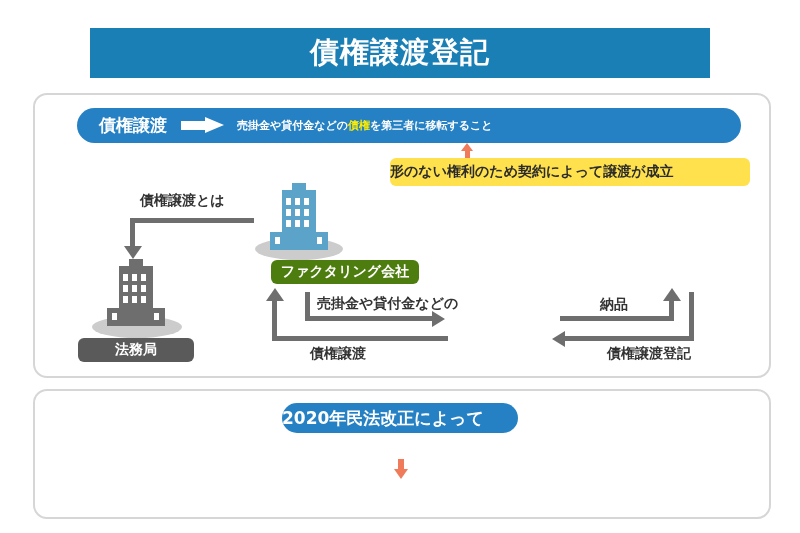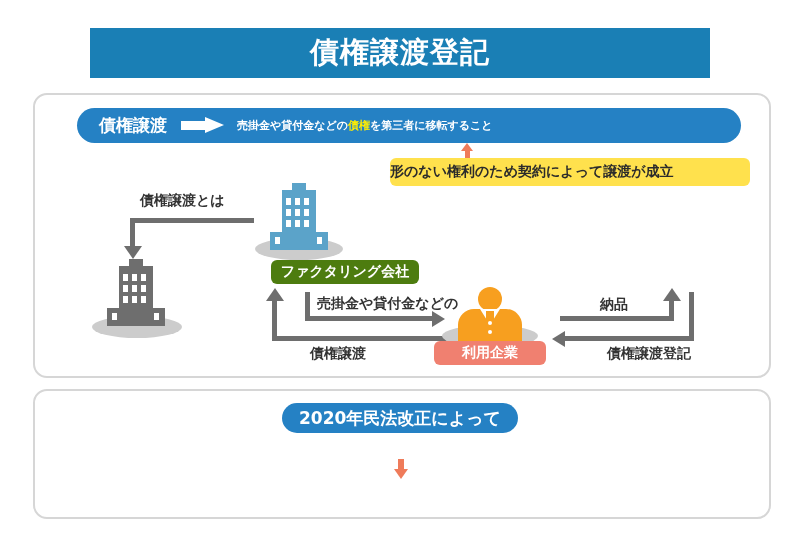--- a/index.html
+++ b/index.html
@@ -110,21 +110,21 @@
   .ah.up{border-left:9px solid transparent;border-right:9px solid transparent;border-bottom:13px solid #6e6e6e;}
   .ah.left{border-top:8px solid transparent;border-bottom:8px solid transparent;border-right:13px solid #6e6e6e;}
   .ah.right{border-top:8px solid transparent;border-bottom:8px solid transparent;border-left:13px solid #6e6e6e;}
   .flow-label{
     position:absolute;color:#333333;font-size:14px;font-weight:bold;white-space:nowrap;
   }
 
   
   .blue-pill{
     position:absolute;left:282px;top:403px;width:236px;height:30px;
-    background:#2581c4;border-radius:15px;display:flex;align-items:center;justify-content:center;
+    background:#2581c4;border-radius:15px;display:flex;align-items:center;justify-content:flex-start;
   }
   .blue-pill .t{color:#fff;font-size:17px;font-weight:bold;}
   .bot-line1{
     position:absolute;left:0;top:438px;width:800px;text-align:center;
     color:#222;font-size:15px;font-weight:bold;
   }
   .bot-arrow{position:absolute;left:394px;top:459px;width:14px;height:20px;}
   .bot-arrow .shaft{position:absolute;left:4px;top:0;width:6px;height:11px;background:#ef7b5a;}
   .bot-arrow .head{
     position:absolute;left:0;top:10px;width:0;height:0;
@@ -177,20 +177,21 @@
         <div class="win" style="left:34px;top:8px;"></div>
       <div class="win" style="left:16px;top:19px;"></div>
         <div class="win" style="left:25px;top:19px;"></div>
         <div class="win" style="left:34px;top:19px;"></div>
       <div class="win" style="left:16px;top:30px;"></div>
         <div class="win" style="left:25px;top:30px;"></div>
         <div class="win" style="left:34px;top:30px;"></div>
       <div class="win" style="left:5px;top:47px;"></div>
         <div class="win" style="left:47px;top:47px;"></div>
     </div>
+    <div class="tag" style="left:0;top:72px;width:116px;height:24px;background:#5a5a5a;">法務局</div>
   </div>
 
   <div class="node" style="left:225px;top:190px;width:148px;height:94px;">
     <div class="shadow" style="left:30px;top:48px;width:88px;height:22px;"></div>
     <div class="bld" style="left:45px;top:0;width:58px;height:60px;">
       <div class="roof" style="background:#5ba3c9;"></div>
       <div class="tower" style="background:#5ba3c9;"></div>
       <div class="base" style="background:#5ba3c9;"></div>
       <div class="win" style="left:16px;top:8px;"></div>
         <div class="win" style="left:25px;top:8px;"></div>
@@ -210,33 +211,20 @@
   <div class="flow-label" style="left:317px;top:295px;">売掛金や貸付金などの</div>
   <div class="ln" style="left:305px;top:292px;width:5px;height:29px;"></div>
   <div class="ln" style="left:305px;top:316px;width:129px;height:5px;"></div>
   <div class="ah right" style="left:432px;top:310.5px;"></div>
 
   <div class="flow-label" style="left:310px;top:345px;">債権譲渡</div>
   <div class="ln" style="left:272px;top:336px;width:176px;height:5px;"></div>
   <div class="ln" style="left:272px;top:299px;width:5px;height:42px;"></div>
   <div class="ah up" style="left:265.5px;top:288px;"></div>
 
-  <div class="node" style="left:434px;top:287px;width:112px;height:78px;">
-    <div class="shadow" style="left:8px;top:38px;width:96px;height:22px;"></div>
-    <div class="person" style="left:24px;top:0;width:64px;height:60px;">
-      <div class="head"></div>
-      <div class="body"></div>
-      <div class="collar-l"></div>
-      <div class="collar-r"></div>
-      <div class="tie"></div>
-      <div class="btn" style="top:34px;"></div>
-      <div class="btn" style="top:43px;"></div>
-    </div>
-    <div class="tag" style="left:0;top:54px;width:112px;height:24px;background:#f08070;">利用企業</div>
-  </div>
 
   <div class="flow-label" style="left:600px;top:296px;">納品</div>
   <div class="ln" style="left:560px;top:316px;width:114px;height:5px;"></div>
   <div class="ln" style="left:669px;top:299px;width:5px;height:22px;"></div>
   <div class="ah up" style="left:662.5px;top:288px;"></div>
 
   <div class="flow-label" style="left:607px;top:345px;">債権譲渡登記</div>
   <div class="ln" style="left:563px;top:336px;width:131px;height:5px;"></div>
   <div class="ln" style="left:689px;top:292px;width:5px;height:49px;"></div>
   <div class="ah left" style="left:552px;top:330.5px;"></div>

